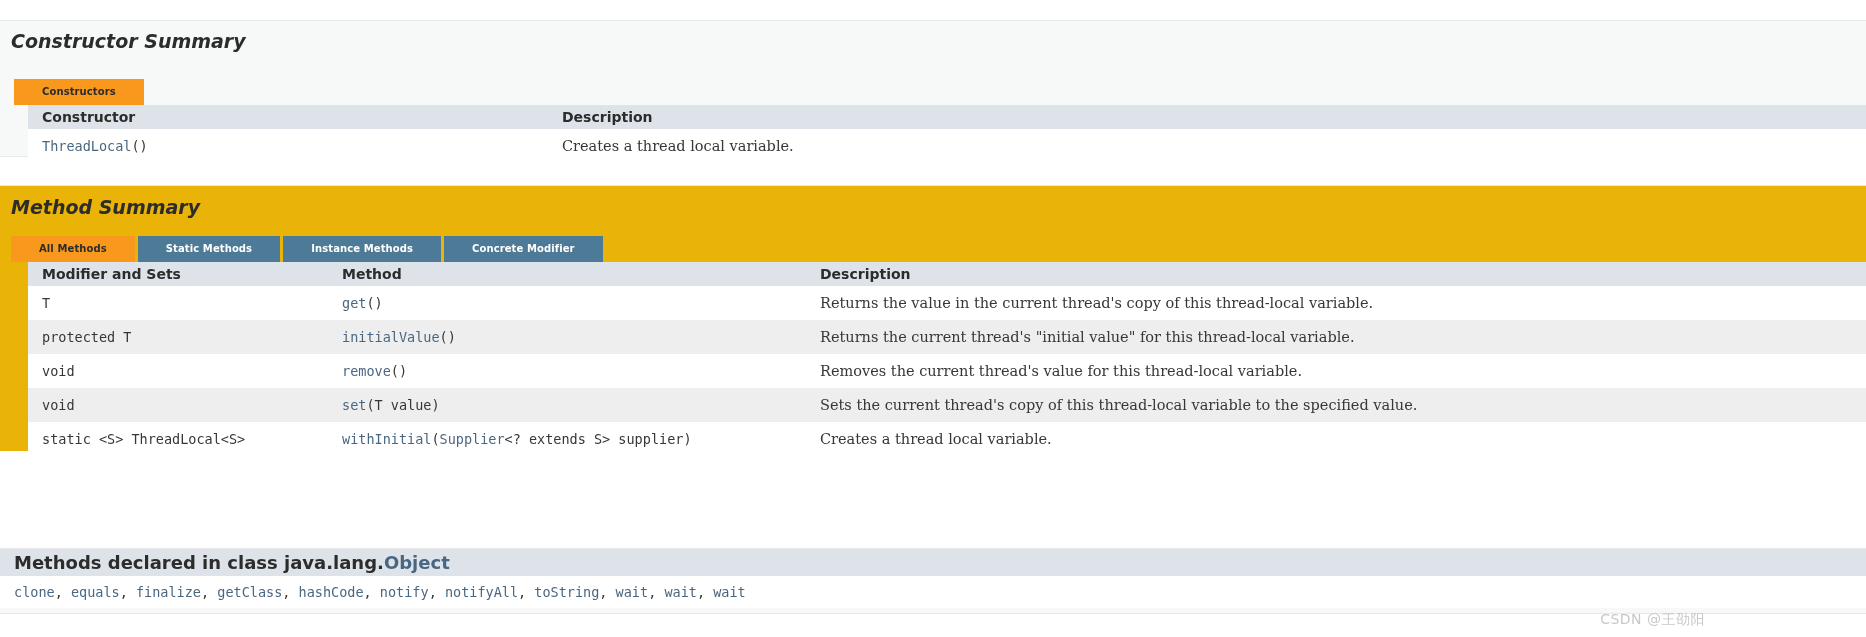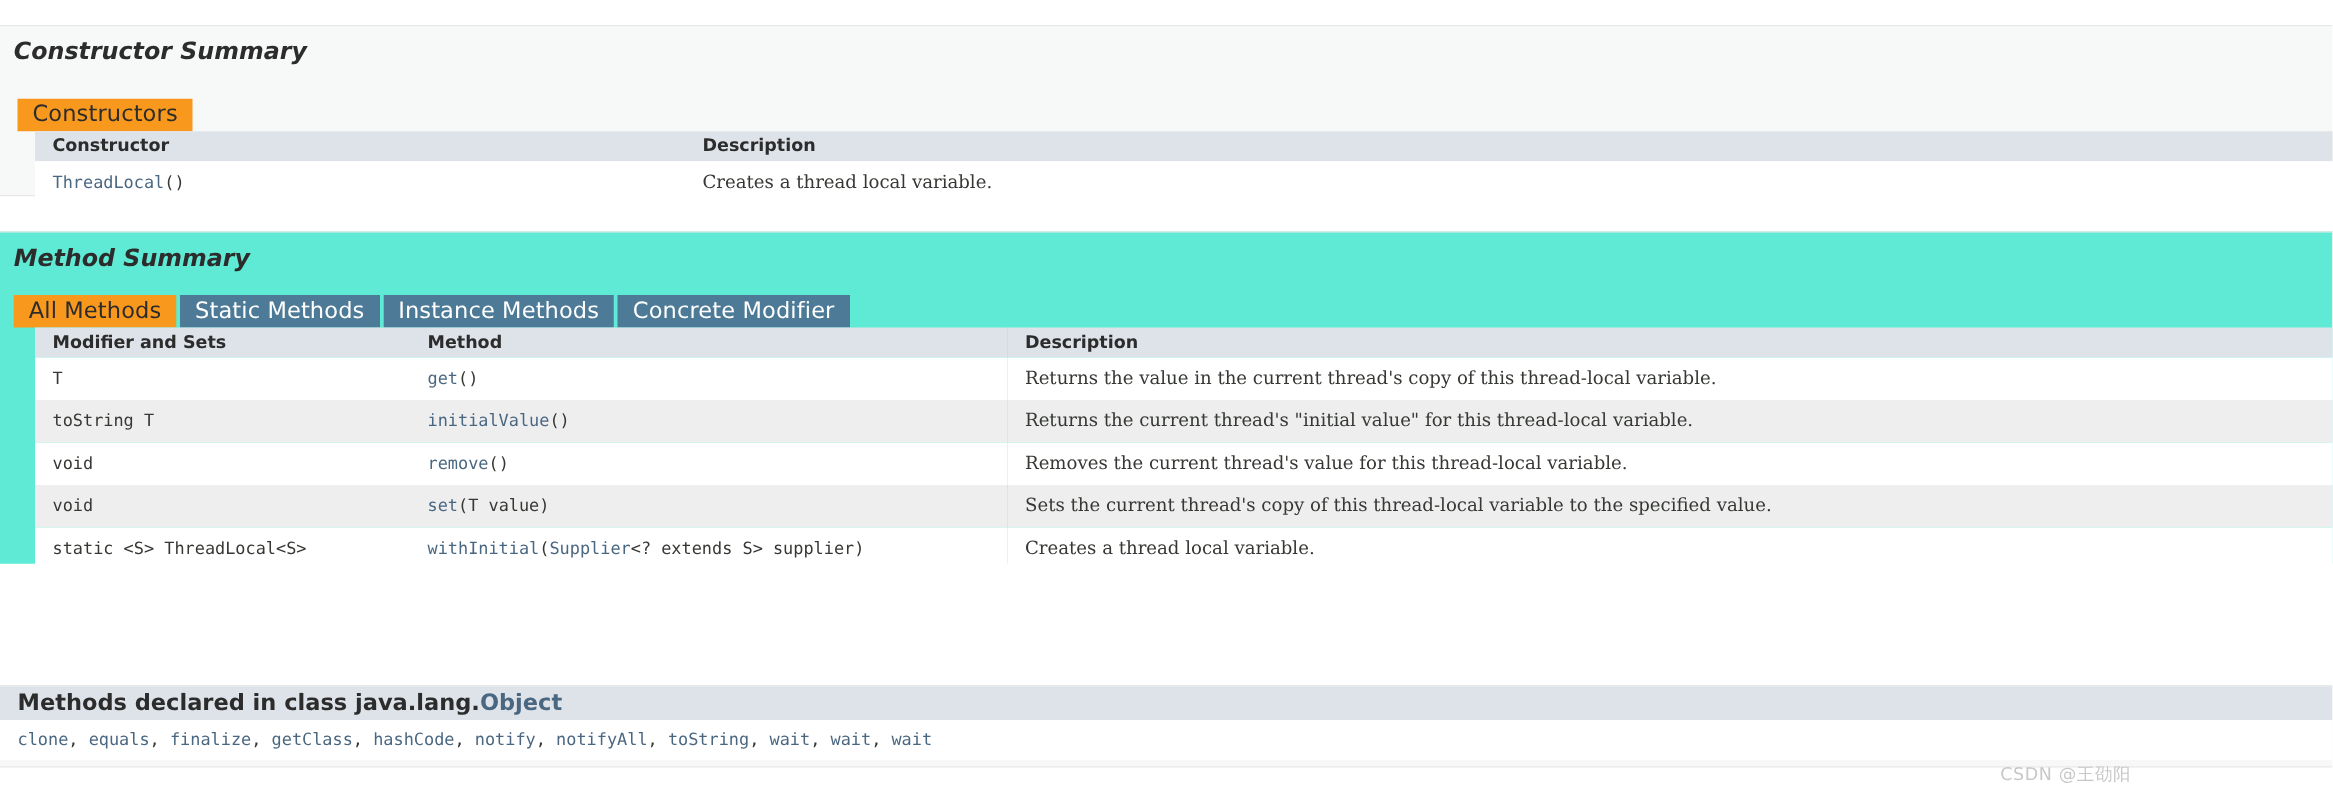--- a/index.html
+++ b/index.html
@@ -53,23 +53,23 @@
   .tabs-row {
     position: absolute;
     display: flex;
     align-items: flex-end;
     height: 26px;
   }
   .tab {
     height: 26px;
     line-height: 26px;
     box-sizing: border-box;
-    padding: 0 12px;
-    font-size: 18px;
-    font-weight: normal;
+    padding: 0 28px;
+    font-size: 10px;
+    font-weight: bold;
     white-space: nowrap;
     letter-spacing: 0.1px;
   }
   .tab.active {
     background: #f8981d;
     color: #2c2c2c;
   }
   .tab.inactive {
     background: #4d7a97;
     color: #ffffff;
@@ -131,21 +131,21 @@
     padding-top: 10px;
   }
 
   
   #method-summary {
     position: absolute;
     left: 0px;
     top: 185px;
     width: 1866px;
     height: 265px;
-    background: #5eead4;
+    background: #eab308;
     border-top: 1px solid #e9e9e9;
   }
   #method-summary .section-title {
     position: absolute;
     left: 11px;
     top: 10px;
   }
 
   
   #inherited-block {
@@ -257,21 +257,21 @@
 
         <tr>
           <td class="mono">T</td>
           <td class="code">
             <span class="lnk">get</span><span class="plain-mono">()</span>
           </td>
           <td class="desc">Returns the value in the current thread's copy of this thread-local variable.</td>
         </tr>
 
         <tr class="alt">
-          <td class="mono">toString T</td>
+          <td class="mono">protected T</td>
           <td class="code">
             <span class="lnk">initialValue</span><span class="plain-mono">()</span>
           </td>
           <td class="desc">Returns the current thread's "initial value" for this thread-local variable.</td>
         </tr>
 
         <tr>
           <td class="mono">void</td>
           <td class="code">
             <span class="lnk">remove</span><span class="plain-mono">()</span>

